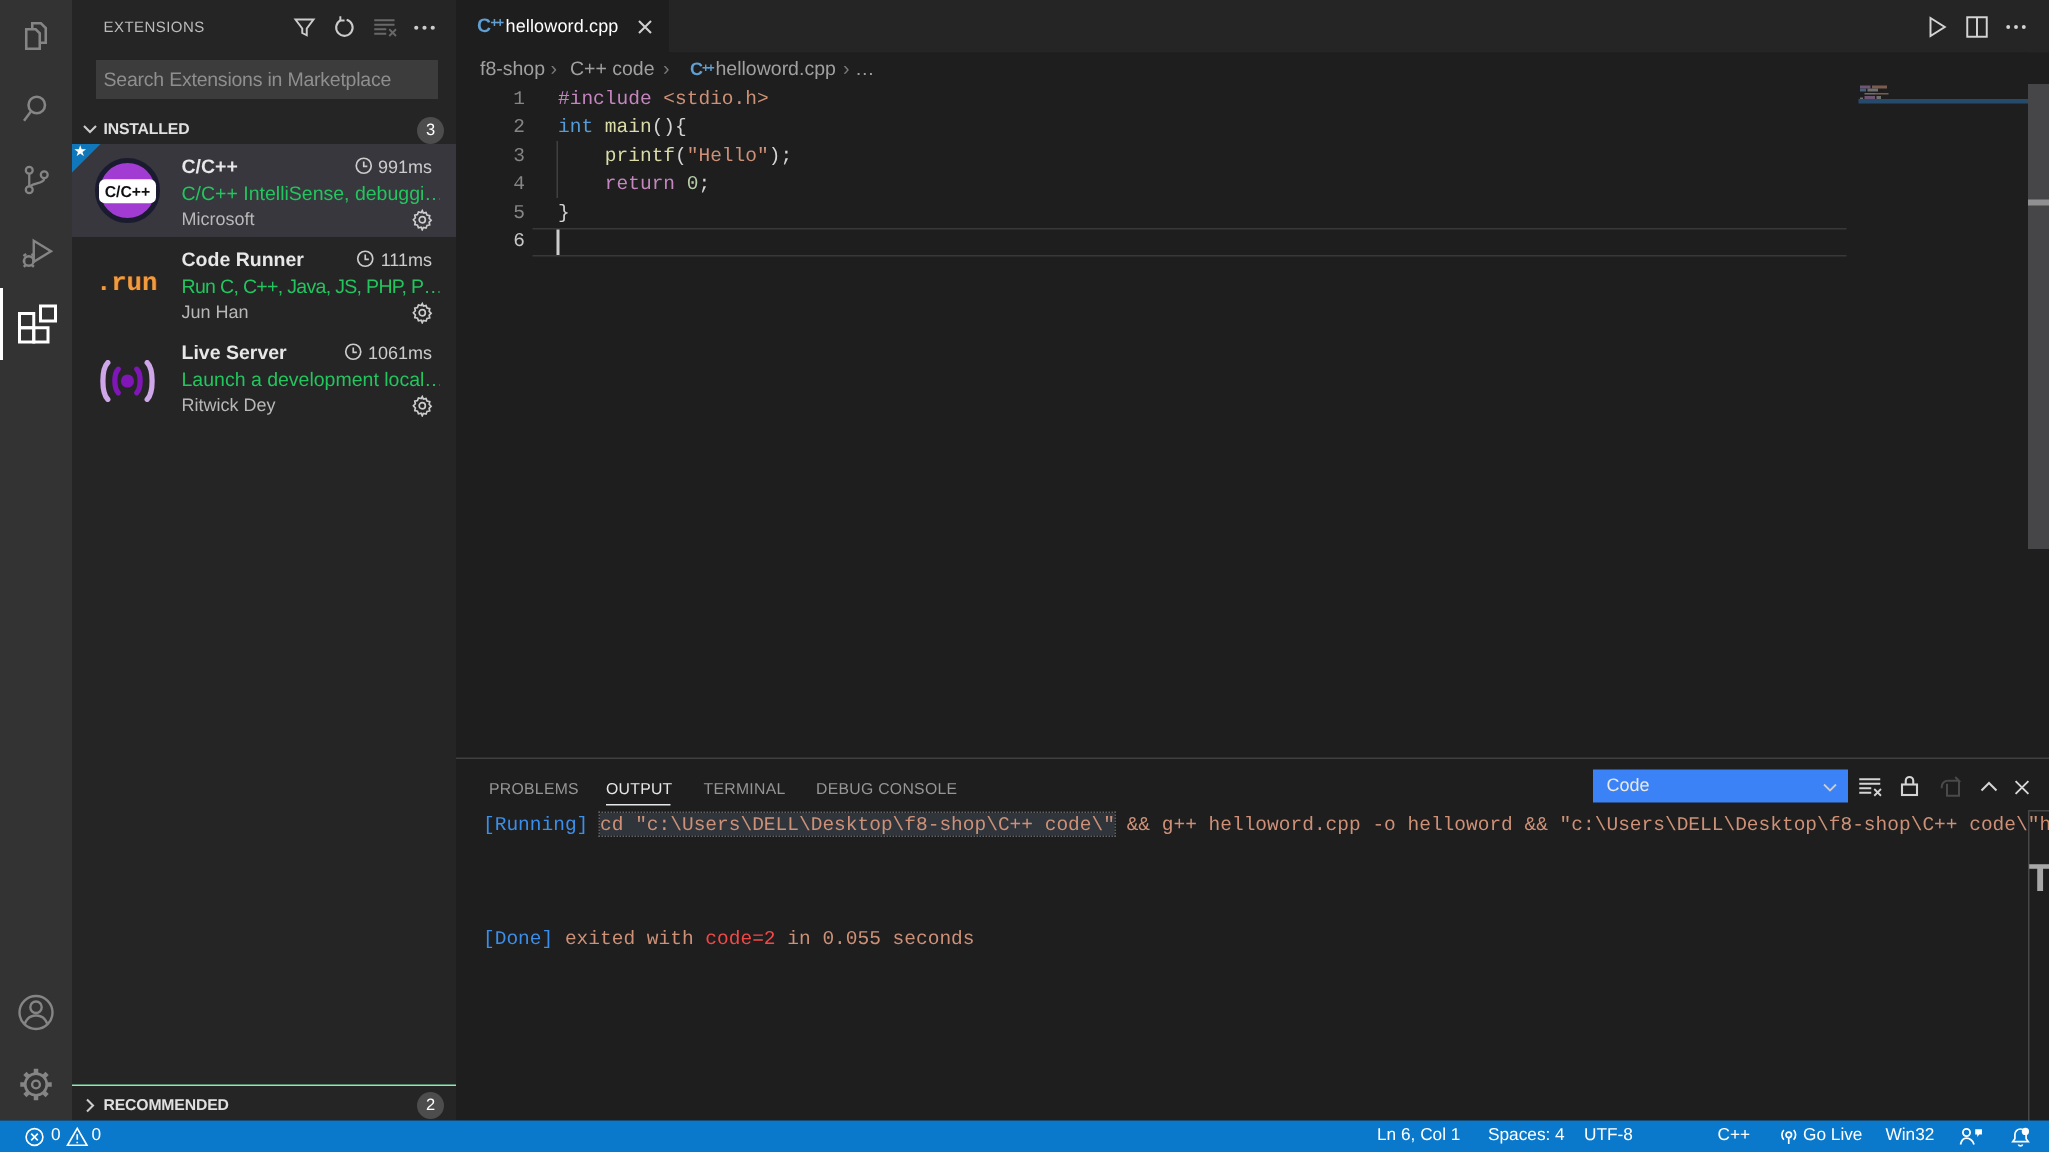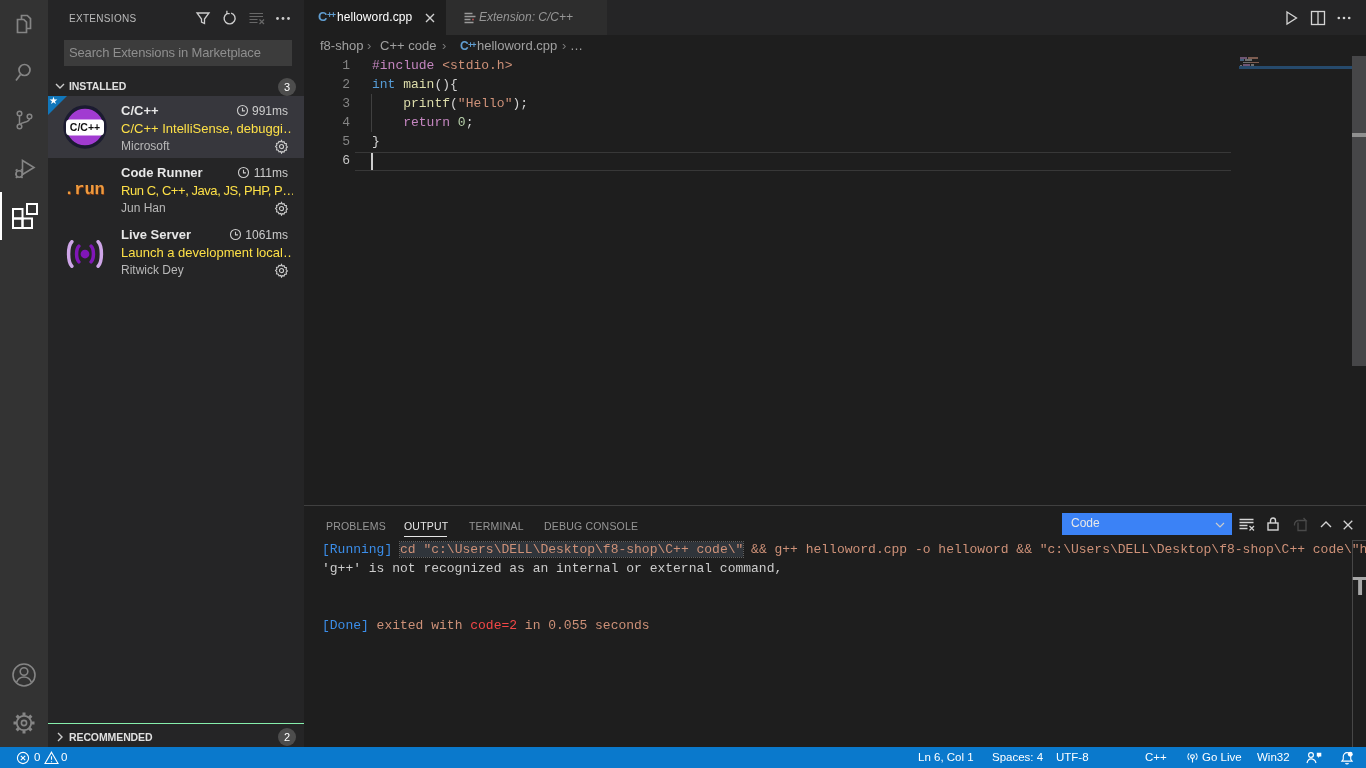--- a/index.html
+++ b/index.html
@@ -17,21 +17,21 @@
   .sb-hicon { position:absolute; top:10px; }
   #searchbox { position:absolute; left:16px; top:40px; width:228px; height:26px; background:#3c3c3c; }
   #searchbox span { position:absolute; left:5px; top:5px; font-size:13px; color:#8f8f8f; letter-spacing:-0.15px;text-align:center; }
   .section-hdr { position:absolute; left:0; width:256px; height:22px; color:#cccccc; }
   .section-hdr .chev { position:absolute; left:6px; top:4px; }
   .section-hdr .lbl { position:absolute; left:21px; top:4px; font-size:10.5px; font-weight:bold; color:#e0e0e0; letter-spacing:-0.1px;}
   .badge { position:absolute; right:8px; top:2px; width:18px; height:18px; border-radius:9px; background:#4d4d4d;
     color:#ffffff; font-size:11px; text-align:center; line-height:18px; }
   .ext-item { position:absolute; left:0; width:256px; height:62px; }
   .ext-title { position:absolute; left:73px; top:7px; font-size:13px; font-weight:bold; color:#e7e7e7; }
-  .ext-desc  { position:absolute; left:73px; top:25px; width:172px; font-size:13px; color:#fde047; white-space:nowrap; overflow:hidden; }
+  .ext-desc  { position:absolute; left:73px; top:25px; width:172px; font-size:13px; color:#22c55e; white-space:nowrap; overflow:hidden; }
   .ext-auth  { position:absolute; left:73px; top:43px; font-size:12px; color:#b8b8b8; }
   .ext-ms    { position:absolute; right:16px; top:8px; font-size:12px; color:#cccccc; }
   .ext-gear  { position:absolute; right:15px; top:43px; }
   
   #tabbar { position:absolute; left:304px; top:0; width:1062px; height:35px; background:#252526; }
   #tab1 { position:absolute; left:0; top:0; width:142px; height:35px; background:#1e1e1e; }
   #tab2 { position:absolute; left:142px; top:0; width:161px; height:35px; background:#2d2d2d; }
   #breadcrumb { position:absolute; left:304px; top:35px; width:1048px; height:22px; background:#1e1e1e;
     font-size:13px; color:#a0a0a0; }
   #breadcrumb span { position:absolute; top:3px; }
@@ -214,27 +214,20 @@
 </div>
 <div id="tabbar">
   <div id="tab1">
     <div style="position:absolute;left:14px;top:9px;color:#619ed1;font-weight:bold;font-size:13px;line-height:15px;">C</div>
     <div style="position:absolute;left:23px;top:11px;color:#619ed1;font-weight:bold;font-size:9px;line-height:9px;letter-spacing:-1.5px;">++</div>
     <span style="position:absolute;left:33px;top:10px;font-size:12px;color:#ffffff;letter-spacing:0.1px;">helloword.cpp</span>
     <svg width="14" height="14" viewBox="0 0 14 14" style="position:absolute;left:119px;top:11px;" fill="none" stroke="#d0d0d0" stroke-width="1.4">
       <path d="M3 3l8 8M11 3l-8 8"></path>
     </svg>
   </div>
-  <div id="tab2">
-    <svg width="14" height="14" viewBox="0 0 14 14" style="position:absolute;left:17px;top:11px;" fill="none" stroke="#9a9a9a" stroke-width="1.3">
-      <path d="M1.5 2.5h8M1.5 5.5h11M1.5 8.5h6M1.5 11.5h9"></path>
-      <circle cx="10" cy="8.5" r="1" fill="#b05050" stroke="none"></circle>
-    </svg>
-    <span style="position:absolute;left:33px;top:10px;font-size:12px;color:#969696;font-style:italic;">Extension: C/C++</span>
-  </div>
 
   <svg width="16" height="16" viewBox="0 0 16 16" style="position:absolute;left:979px;top:10px;" fill="none" stroke="#d4d4d4" stroke-width="1.3">
     <path d="M4 2l9.5 6L4 14z"></path>
   </svg>
   <svg width="16" height="16" viewBox="0 0 16 16" style="position:absolute;left:1006px;top:10px;" fill="none" stroke="#d4d4d4" stroke-width="1.3">
     <rect x="1.5" y="1.5" width="13" height="13"></rect>
     <path d="M8 1.5v13"></path>
   </svg>
   <svg width="16" height="16" viewBox="0 0 16 16" style="position:absolute;left:1032px;top:10px;" fill="#d4d4d4">
     <circle cx="2.8" cy="8" r="1.3"></circle>
@@ -316,21 +309,20 @@
   </svg>
   <svg width="14" height="14" viewBox="0 0 14 14" style="position:absolute;left:1015px;top:12px;" fill="none" stroke="#d4d4d4" stroke-width="1.4">
     <path d="M2 9l5-5 5 5"></path>
   </svg>
   <svg width="12" height="12" viewBox="0 0 14 14" style="position:absolute;left:1038px;top:13px;" fill="none" stroke="#d4d4d4" stroke-width="1.5">
     <path d="M2 2l10 10M12 2L2 12"></path>
   </svg>
 
   <div class="abs" style="left:18px;top:34px;width:1044px;height:200px;overflow:hidden;">
     <div class="pline" style="left:0;top:0;"><span style="color:#3b8eea;margin-top:30px;">[Running]</span><span style="color:#ce9178;"> <span style="background:#30353b;outline:1px dotted #606060;">cd "c:\Users\DELL\Desktop\f8-shop\C++ code\"</span> &amp;&amp; g++ helloword.cpp -o helloword &amp;&amp; "c:\Users\DELL\Desktop\f8-shop\C++ code\"helloword</span></div>
-    <div class="pline" style="left:0;top:19px;">'g++' is not recognized as an internal or external command,</div>
     <div class="pline" style="left:0;top:76px;"><span style="color:#3b8eea;">[Done]</span><span style="color:#ce9178;"> exited with </span><span style="color:#f44747;">code=2</span><span style="color:#ce9178;"> in 0.055 seconds</span></div>
   </div>
 
   <div class="abs" style="left:1048px;top:34px;width:1px;height:208px;background:#474747;"></div>
   <div class="abs" style="left:1048px;top:34px;width:14px;height:1px;background:#474747;"></div>
   <div class="abs" style="left:1048px;top:70px;width:16px;height:26px;color:#a8a8a8;font-family:'Liberation Mono',monospace;font-size:27px;font-weight:bold;line-height:25px;overflow:hidden;">T</div>
 </div>
 <div id="statusbar">
   <svg width="14" height="14" viewBox="0 0 14 14" style="position:absolute;left:16px;top:4px;" fill="none" stroke="#ffffff" stroke-width="1.1">
     <circle cx="7" cy="7" r="5.6"></circle>

